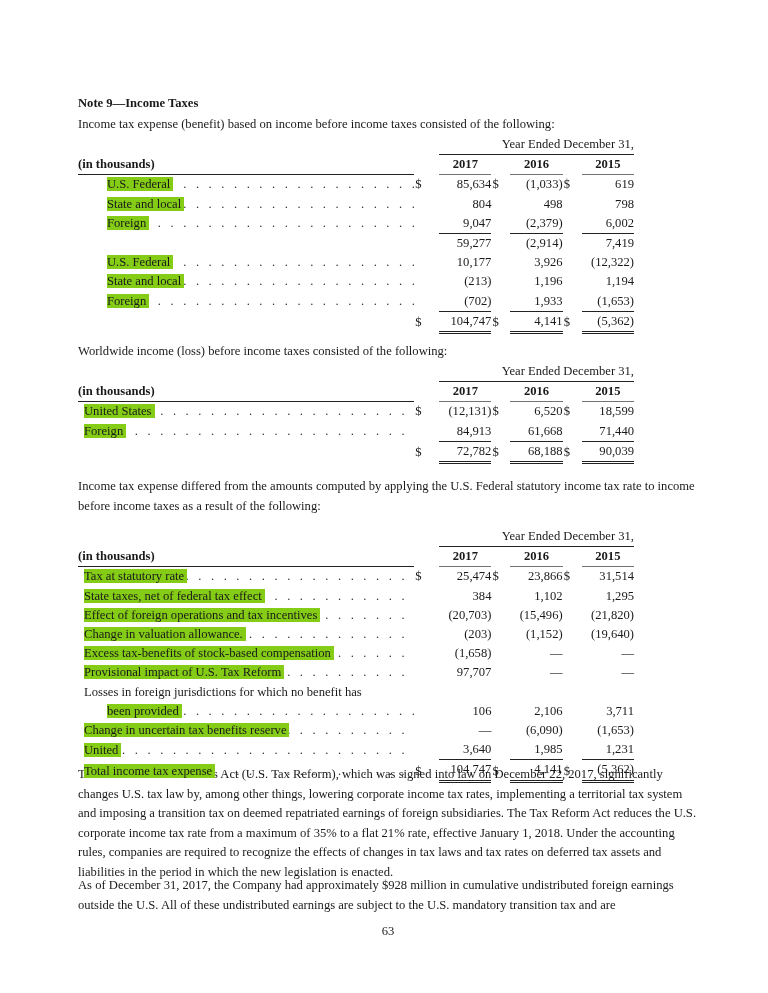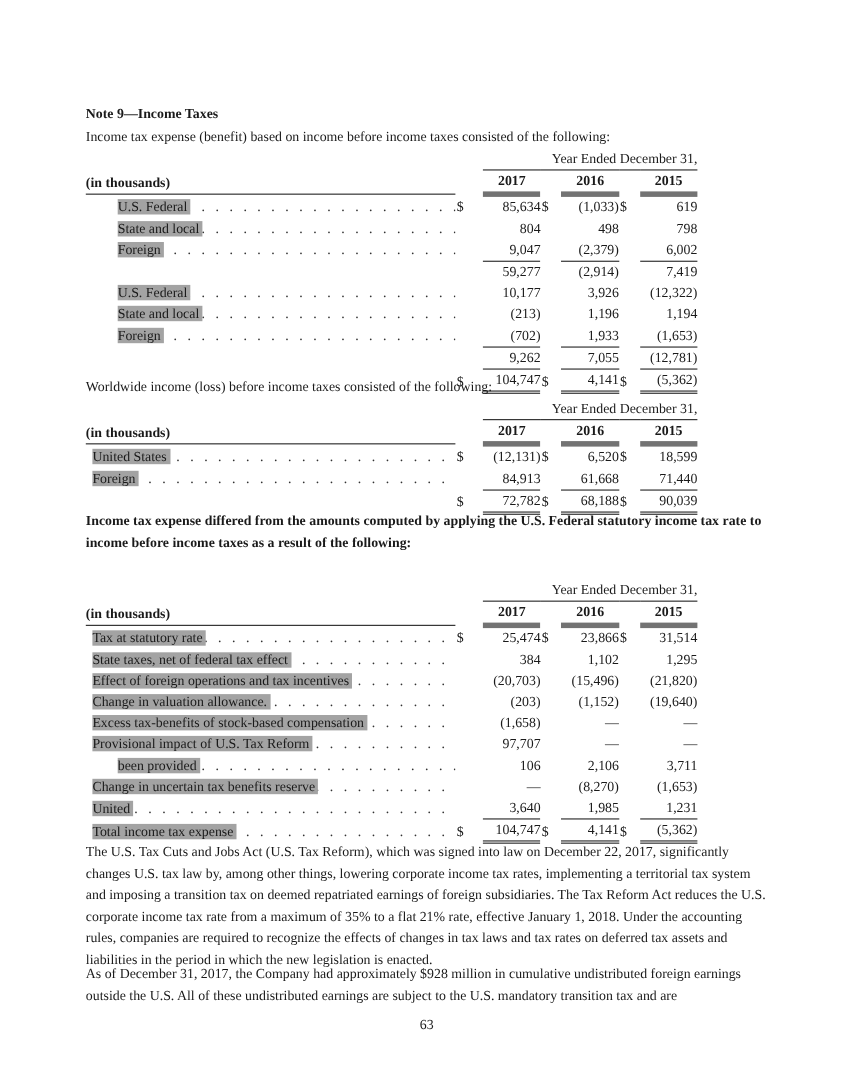--- a/index.html
+++ b/index.html
@@ -9,23 +9,23 @@
   .title { position:absolute; top:96px; left:0; font-weight:bold; font-size:12.6px; }
   .para { position:absolute; left:0; width:620px; line-height:19.5px; }
   table.fin { position:absolute; left:0; border-collapse:collapse; table-layout:fixed; width:556px; }
   table.fin td { padding:0; height:19.2px; line-height:19.2px; white-space:nowrap; vertical-align:bottom; }
   col.lab { width:335px; }
   col.gap { width:25px; }
   col.num { width:52px; }
   col.gap2 { width:19px; }
   .ycap { text-align:right; font-weight:normal; border-bottom:1px solid #222; }
   .hdr-label { font-weight:bold; border-bottom:1px solid #222; }
-  .yr { font-weight:bold; text-align:center; border-bottom:5px solid #737373; }
+  .yr { font-weight:bold; text-align:center; border-bottom:1px solid #737373; }
   .lbl { overflow:hidden; position:relative; }
-  .lbl .txt { background:#a3a3a3; position:relative; z-index:1; padding-right:3px; }
+  .lbl .txt { background:#84cc16; position:relative; z-index:1; padding-right:3px; }
   .lbl .dots { position:absolute; left:0; right:0; bottom:0; z-index:0; letter-spacing:3.2px; overflow:hidden; color:#333; }
   .ind1 { padding-left:6px !important; }
   .ind2 { padding-left:29px !important; }
   .num { text-align:right; }
   .dol { text-align:left; padding-left:1px !important; }
   .ul { border-bottom:1px solid #222; }
   .dul { border-bottom:3px double #222; }
   .pgnum { position:absolute; top:924px; left:0; width:620px; text-align:center; }
 </style>
 </head>
@@ -118,29 +118,20 @@
           <td class="lbl ind2"><span class="txt">Foreign</span><span class="dots ind2">. . . . . . . . . . . . . . . . . . . . . . . . . . . . . . . . . . . . . . . . . . . . . . . . . . . . . . . . . . .</span></td>
           <td class="dol"></td>
           <td class="num ul">(702)</td>
           <td class="dol"></td>
           <td class="num ul">1,933</td>
           <td class="dol"></td>
           <td class="num ul">(1,653)</td>
         </tr>
         <tr>
           <td></td>
-          <td class="dol"></td>
-          <td class="num ul">9,262</td>
-          <td class="dol"></td>
-          <td class="num ul">7,055</td>
-          <td class="dol"></td>
-          <td class="num ul">(12,781)</td>
-        </tr>
-        <tr>
-          <td></td>
           <td class="dol"><span>$</span></td>
           <td class="num dul">104,747</td>
           <td class="dol"><span>$</span></td>
           <td class="num dul">4,141</td>
           <td class="dol"><span>$</span></td>
           <td class="num dul">(5,362)</td>
         </tr>
       </tbody>
   </table>
 
@@ -194,21 +185,21 @@
           <td class="dol"><span>$</span></td>
           <td class="num dul">72,782</td>
           <td class="dol"><span>$</span></td>
           <td class="num dul">68,188</td>
           <td class="dol"><span>$</span></td>
           <td class="num dul">90,039</td>
         </tr>
       </tbody>
   </table>
 
-  <div class="para" style="top:464px;font-weight:bold;">Income tax expense differed from the amounts computed by applying the U.S. Federal statutory income tax rate to income before income taxes as a result of the following:</div>
+  <div class="para" style="top:477px;">Income tax expense differed from the amounts computed by applying the U.S. Federal statutory income tax rate to income before income taxes as a result of the following:</div>
 
   <table class="fin" id="t3" style="top:527px;">
     <colgroup>
         <col class="lab">
         <col class="gap">
         <col class="num">
         <col class="gap2">
         <col class="num">
         <col class="gap2">
         <col class="num">
@@ -276,34 +267,43 @@
         <tr>
           <td class="lbl ind1"><span class="txt">Provisional impact of U.S. Tax Reform</span><span class="dots ind1">. . . . . . . . . . . . . . . . . . . . . . . . . . . . . . . . . . . . . . . . . . . . . . . . . . . . . . . . . . .</span></td>
           <td class="dol"></td>
           <td class="num">97,707</td>
           <td class="dol"></td>
           <td class="num">—</td>
           <td class="dol"></td>
           <td class="num">—</td>
         </tr>
         <tr>
+          <td class="ind1">Losses in foreign jurisdictions for which no benefit has</td>
+          <td></td>
+          <td></td>
+          <td></td>
+          <td></td>
+          <td></td>
+          <td></td>
+        </tr>
+        <tr>
           <td class="lbl ind2"><span class="txt">been provided</span><span class="dots ind2">. . . . . . . . . . . . . . . . . . . . . . . . . . . . . . . . . . . . . . . . . . . . . . . . . . . . . . . . . . .</span></td>
           <td class="dol"></td>
           <td class="num">106</td>
           <td class="dol"></td>
           <td class="num">2,106</td>
           <td class="dol"></td>
           <td class="num">3,711</td>
         </tr>
         <tr>
           <td class="lbl ind1"><span class="txt">Change in uncertain tax benefits reserve</span><span class="dots ind1">. . . . . . . . . . . . . . . . . . . . . . . . . . . . . . . . . . . . . . . . . . . . . . . . . . . . . . . . . . .</span></td>
           <td class="dol"></td>
           <td class="num">—</td>
           <td class="dol"></td>
-          <td class="num">(8,270)</td>
+          <td class="num">(6,090)</td>
           <td class="dol"></td>
           <td class="num">(1,653)</td>
         </tr>
         <tr>
           <td class="lbl ind1"><span class="txt">United</span><span class="dots ind1">. . . . . . . . . . . . . . . . . . . . . . . . . . . . . . . . . . . . . . . . . . . . . . . . . . . . . . . . . . .</span></td>
           <td class="dol"></td>
           <td class="num ul">3,640</td>
           <td class="dol"></td>
           <td class="num ul">1,985</td>
           <td class="dol"></td>

